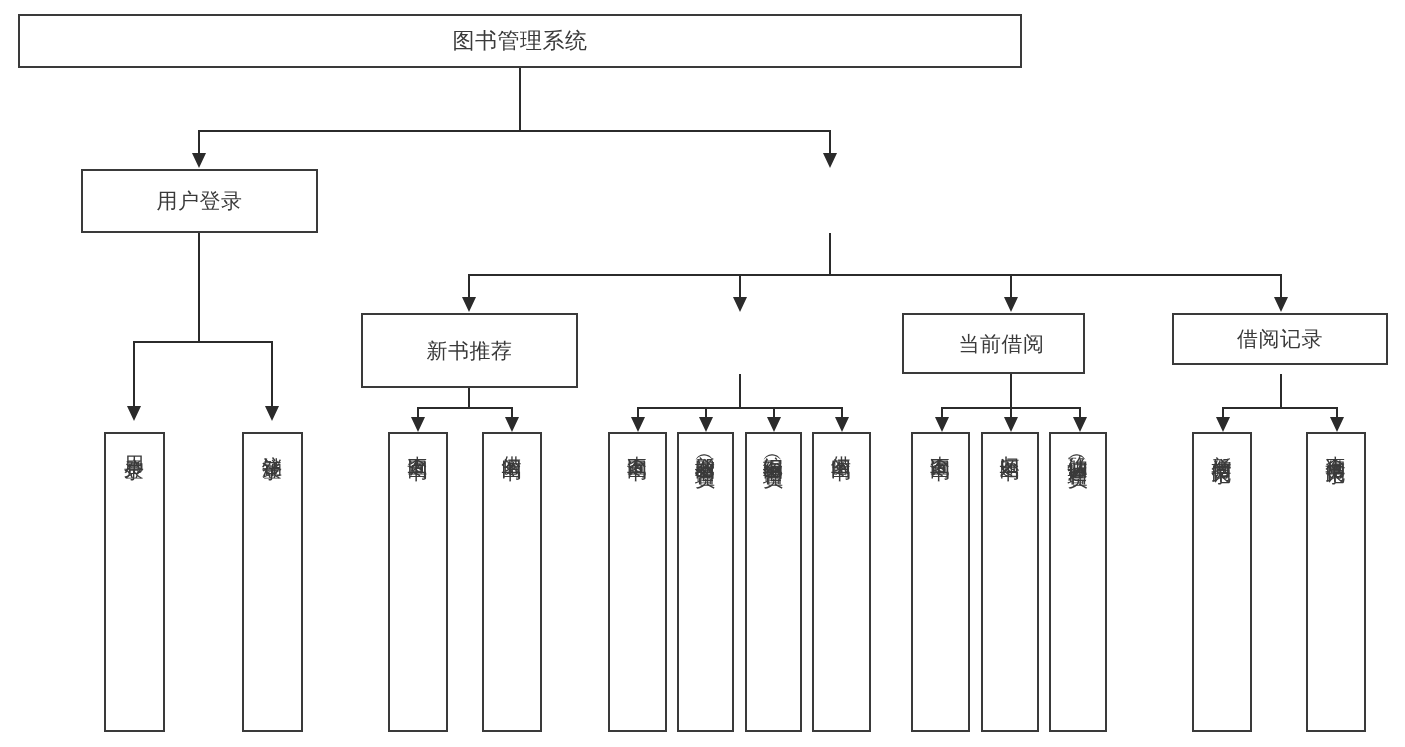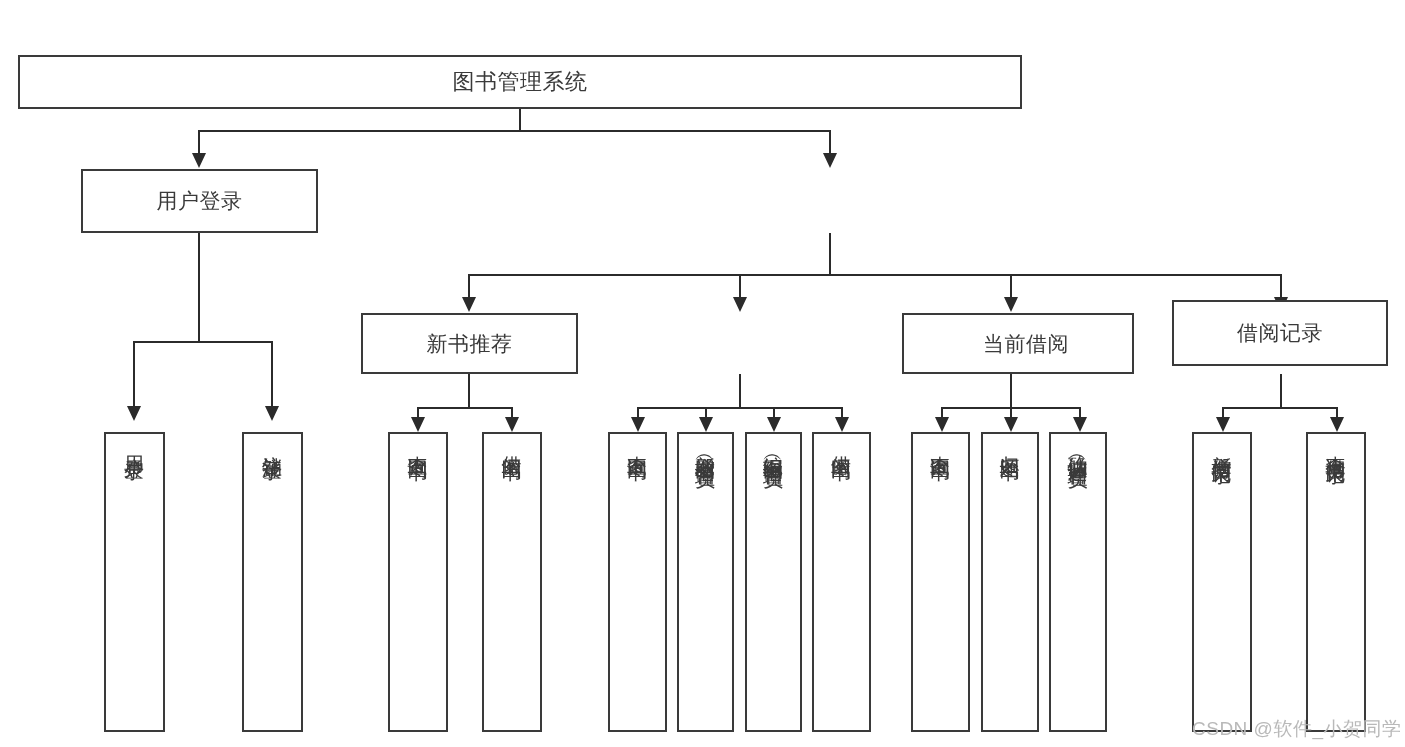--- a/index.html
+++ b/index.html
@@ -144,35 +144,35 @@
   <div class="arrow" style="left:1004px; top:417px;"></div>
   <div class="arrow" style="left:1073px; top:417px;"></div>
 
   <div class="edge v" style="left:1280px; top:374px; height:34px;"></div>
   <div class="edge h" style="left:1222px; top:407px; width:116px;"></div>
   <div class="edge v" style="left:1222px; top:407px; height:12px;"></div>
   <div class="edge v" style="left:1336px; top:407px; height:12px;"></div>
   <div class="arrow" style="left:1216px; top:417px;"></div>
   <div class="arrow" style="left:1330px; top:417px;"></div>
 
-  <div class="node horiz" id="node-root" style="left:18px; top:14px; width:1004px; height:54px;margin-top:41px;">
+  <div class="node horiz" id="node-root" style="left:18px; top:14px; width:1004px; height:54px;">
     <span class="label">图书管理系统</span>
   </div>
 
   <div class="node horiz" style="left:81px; top:169px; width:237px; height:64px;">
     <span class="label">用户登录</span>
   </div>
 
-  <div class="node horiz" style="left:361px; top:313px; width:217px; height:61px;">
+  <div class="node horiz" style="left:361px; top:313px; width:217px; height:75px;">
     <span class="label">新书推荐</span>
   </div>
-  <div class="node horiz" style="left:902px; top:313px; width:232px; height:61px;padding-left:16px;">
+  <div class="node horiz" style="left:902px; top:313px; width:183px; height:61px;padding-left:16px;">
     <span class="label">当前借阅</span>
   </div>
-  <div class="node horiz" style="left:1172px; top:300px; width:216px; height:66px;">
+  <div class="node horiz" style="left:1172px; top:313px; width:216px; height:52px;">
     <span class="label">借阅记录</span>
   </div>
 
   <div class="node vert" style="left:104px; top:432px; width:61px; height:300px;">
     <span class="label">用户登录</span>
   </div>
   <div class="node vert" style="left:242px; top:432px; width:61px; height:300px;">
     <span class="label">注销登录</span>
   </div>
   <div class="node vert" style="left:388px; top:432px; width:60px; height:300px;">
@@ -202,15 +202,14 @@
   <div class="node vert" style="left:1049px; top:432px; width:58px; height:300px;">
     <span class="label">确认归还（管理员）</span>
   </div>
   <div class="node vert" style="left:1192px; top:432px; width:60px; height:300px;">
     <span class="label">新增借阅记录</span>
   </div>
   <div class="node vert" style="left:1306px; top:432px; width:60px; height:300px;">
     <span class="label">查询借阅记录</span>
   </div>
 
-  <div id="watermark" style="left:1192px; top:716px;">CSDN @软件_小贺同学</div>
 
 </div>
 
 </body></html>

